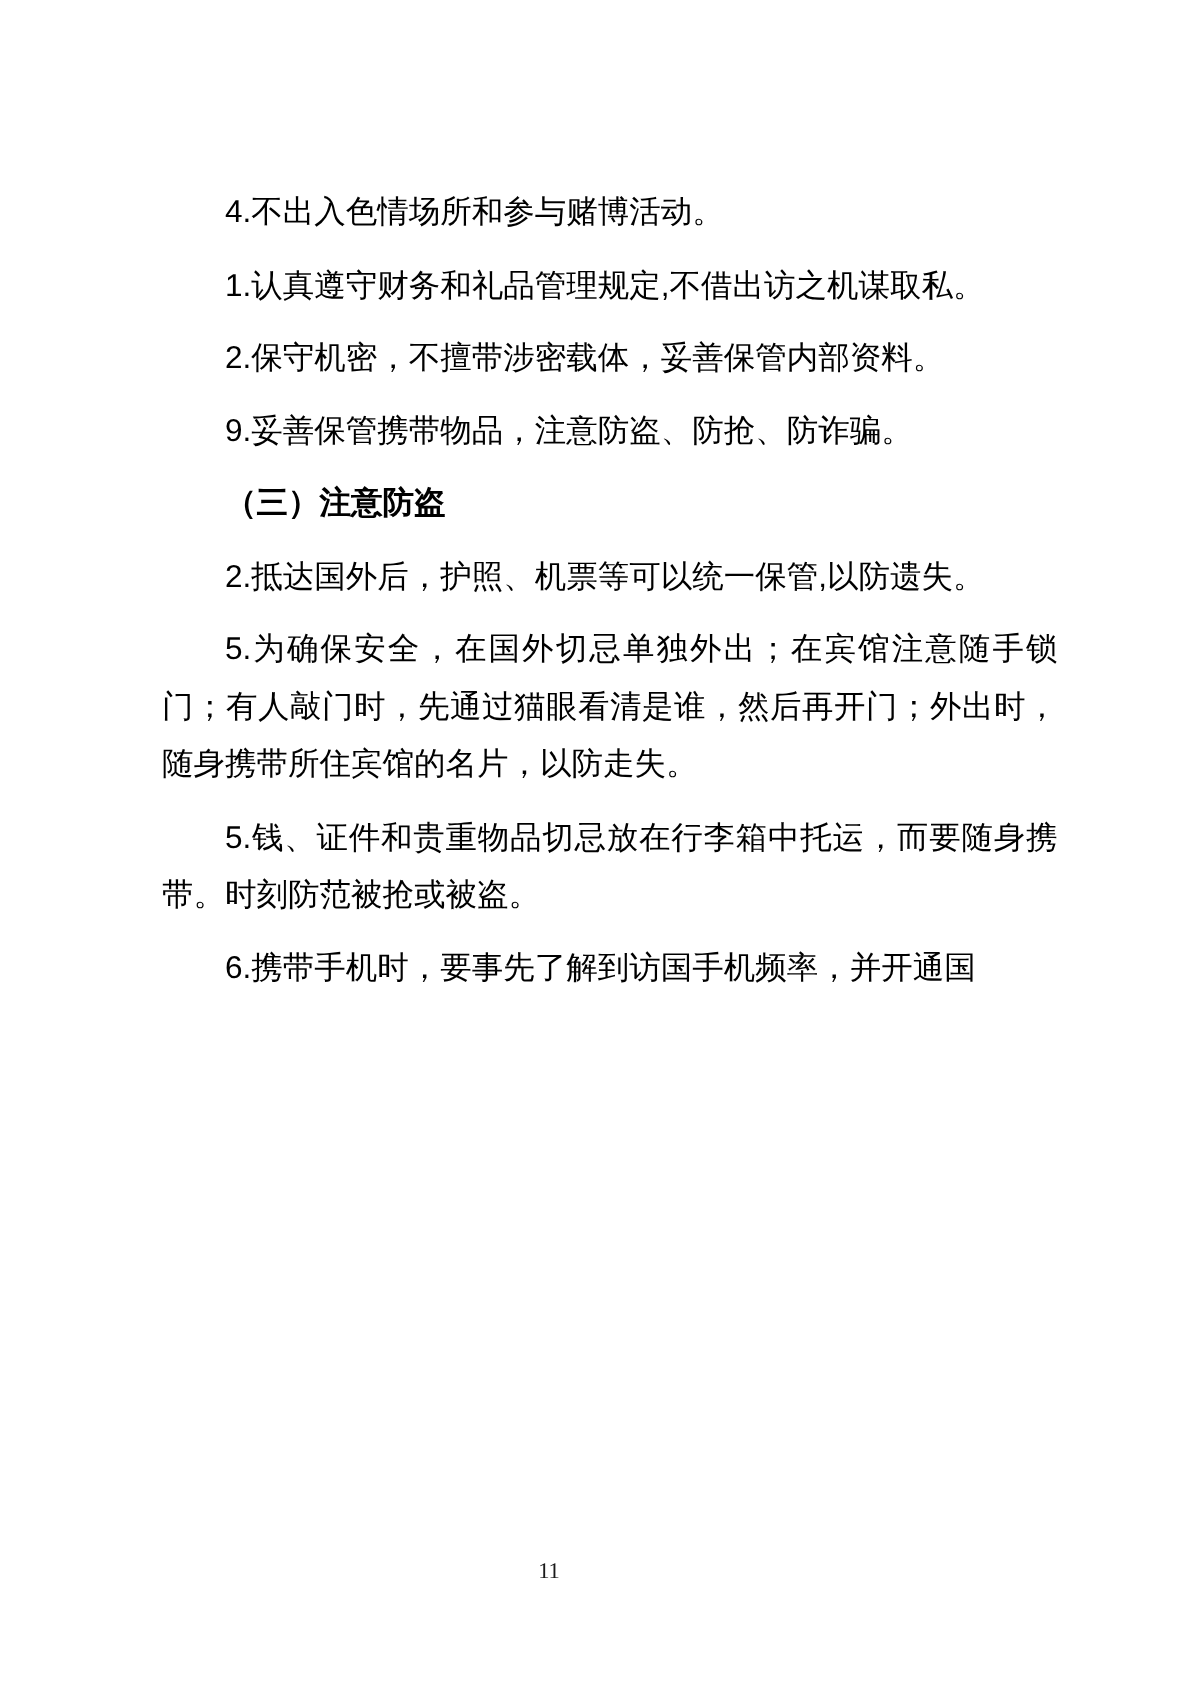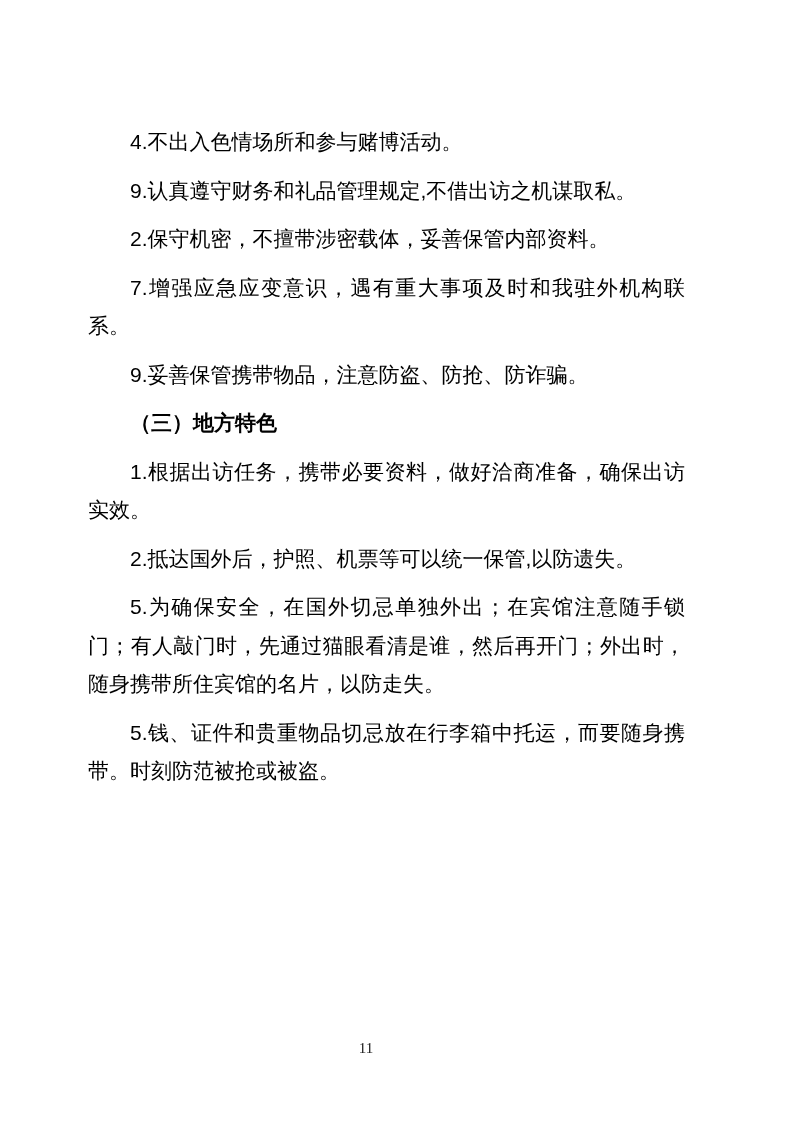--- a/index.html
+++ b/index.html
@@ -11,21 +11,21 @@
     position: relative;
     width: 793px;
     height: 1122px;
     background: #ffffff;
     overflow: hidden;
     font-family: "Liberation Sans", sans-serif;
     color: #000000;
   }
   .content {
     position: absolute;
-    left: 88px;
+    left: 108px;
     top: 123px;
     width: 597px;
   }
   .para {
     margin: 0 0 10px 0;
     font-size: 21px;
     line-height: 38.5px;
     text-align: justify;
     text-indent: 42px;
     font-weight: 400;
@@ -47,24 +47,23 @@
     line-height: 18px;
     color: #1a1a1a;
   }
 </style>
 </head>
 <body>
 
 <div class="page">
   <div class="content">
     <p class="para">4.不出入色情场所和参与赌博活动。</p>
-    <p class="para">9.认真遵守财务和礼品管理规定,不借出访之机谋取私。</p>
+    <p class="para">1.认真遵守财务和礼品管理规定,不借出访之机谋取私。</p>
     <p class="para">2.保守机密，不擅带涉密载体，妥善保管内部资料。</p>
-    <p class="para">7.增强应急应变意识，遇有重大事项及时和我驻外机构联系。</p>
     <p class="para">9.妥善保管携带物品，注意防盗、防抢、防诈骗。</p>
-    <p class="para heading">（三）地方特色</p>
-    <p class="para">1.根据出访任务，携带必要资料，做好洽商准备，确保出访实效。</p>
+    <p class="para heading">（三）注意防盗</p>
     <p class="para">2.抵达国外后，护照、机票等可以统一保管,以防遗失。</p>
     <p class="para">5.为确保安全，在国外切忌单独外出；在宾馆注意随手锁门；有人敲门时，先通过猫眼看清是谁，然后再开门；外出时，随身携带所住宾馆的名片，以防走失。</p>
     <p class="para">5.钱、证件和贵重物品切忌放在行李箱中托运，而要随身携带。时刻防范被抢或被盗。</p>
+    <p class="para">6.携带手机时，要事先了解到访国手机频率，并开通国</p>
   </div>
   <div class="page-number">11</div>
 </div>
 
 </body></html>

